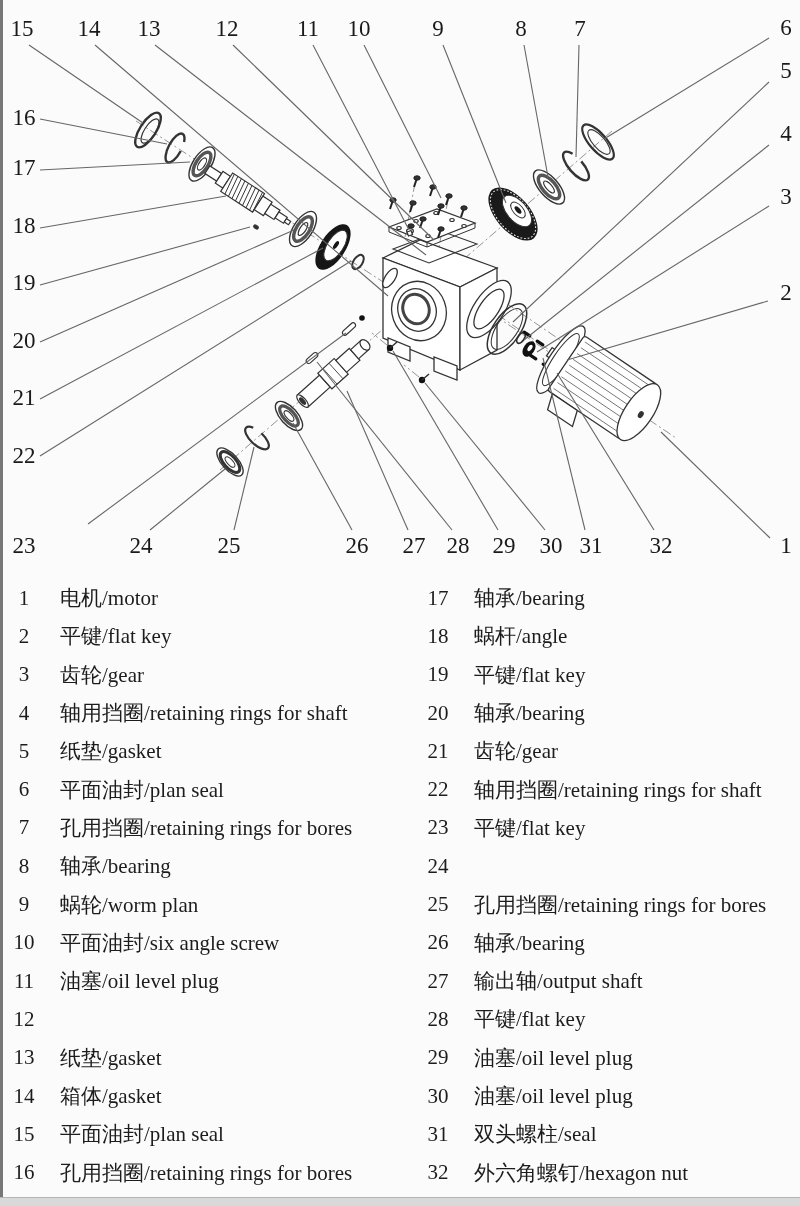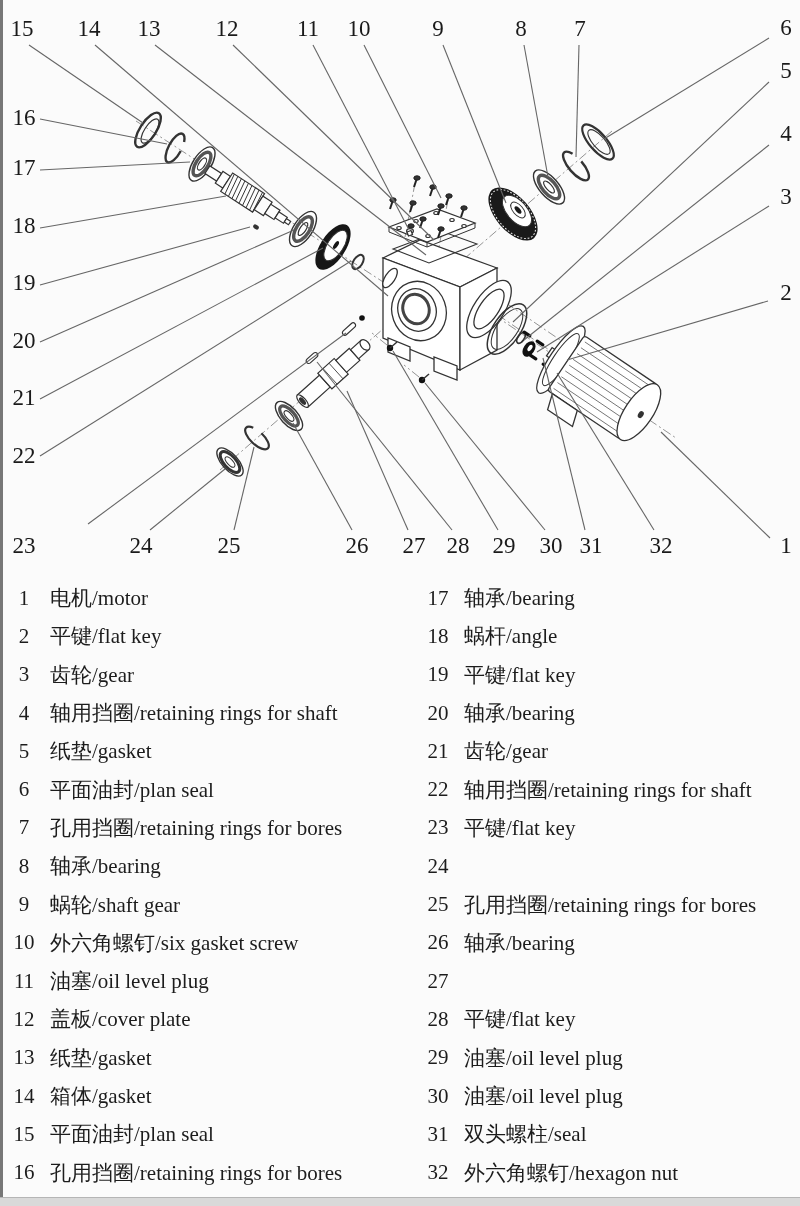--- a/index.html
+++ b/index.html
@@ -12,21 +12,21 @@
   .bottom-strip{position:absolute;left:0;bottom:0;width:800px;height:8px;background:#d9d9d9;border-top:1px solid #b5b5b5;}
   svg.diagram{position:absolute;left:0;top:0;}
   .callout{font:23px "Liberation Serif","DejaVu Serif",serif;fill:#1a1a1a;text-anchor:middle;}
   .leader{stroke:#666;stroke-width:1.1;}
   .parts-list{position:absolute;top:579px;left:0;width:800px;height:619px;}
   .col{position:absolute;top:0;}
   #col-0{left:6px;}
   #col-1{left:420px;}
   .row{height:38.3px;display:flex;align-items:center;font-size:21px;color:#1c1c1c;white-space:nowrap;}
   .num{width:36px;text-align:center;flex:none;}
-  .pname{margin-left:8px;}
+  .pname{margin-left:18px;}
 </style>
 </head>
 <body>
 
 <div class="left-edge"></div>
 
 <svg class="diagram" width="800" height="570" viewBox="0 0 800 570">
 
   <g stroke="#888" stroke-width="0.9" stroke-dasharray="9 3 2 3" fill="none">
     <line x1="136" y1="121" x2="420" y2="306"></line>
@@ -342,33 +342,32 @@
       <div class="row">
         <span class="num">7</span>
         <span class="pname">孔用挡圈/retaining rings for bores</span>
       </div>
       <div class="row">
         <span class="num">8</span>
         <span class="pname">轴承/bearing</span>
       </div>
       <div class="row">
         <span class="num">9</span>
-        <span class="pname">蜗轮/shaft gear</span>
+        <span class="pname">蜗轮/worm plan</span>
       </div>
       <div class="row">
         <span class="num">10</span>
-        <span class="pname">外六角螺钉/six gasket screw</span>
+        <span class="pname">平面油封/six angle screw</span>
       </div>
       <div class="row">
         <span class="num">11</span>
         <span class="pname">油塞/oil level plug</span>
       </div>
       <div class="row">
         <span class="num">12</span>
-        <span class="pname">盖板/cover plate</span>
       </div>
       <div class="row">
         <span class="num">13</span>
         <span class="pname">纸垫/gasket</span>
       </div>
       <div class="row">
         <span class="num">14</span>
         <span class="pname">箱体/gasket</span>
       </div>
       <div class="row">
@@ -415,20 +414,21 @@
       <div class="row">
         <span class="num">25</span>
         <span class="pname">孔用挡圈/retaining rings for bores</span>
       </div>
       <div class="row">
         <span class="num">26</span>
         <span class="pname">轴承/bearing</span>
       </div>
       <div class="row">
         <span class="num">27</span>
+        <span class="pname">输出轴/output shaft</span>
       </div>
       <div class="row">
         <span class="num">28</span>
         <span class="pname">平键/flat key</span>
       </div>
       <div class="row">
         <span class="num">29</span>
         <span class="pname">油塞/oil level plug</span>
       </div>
       <div class="row">

